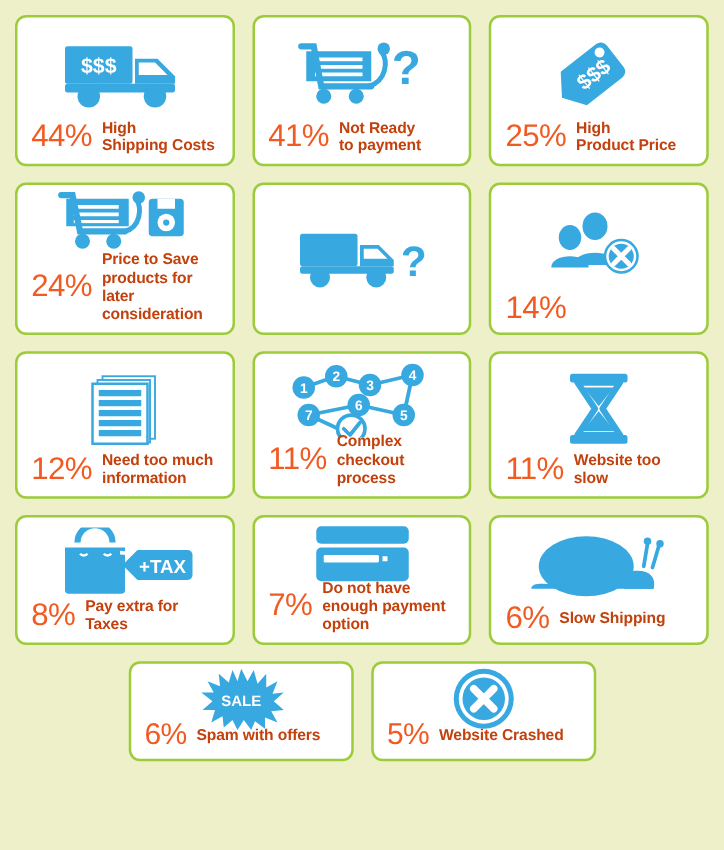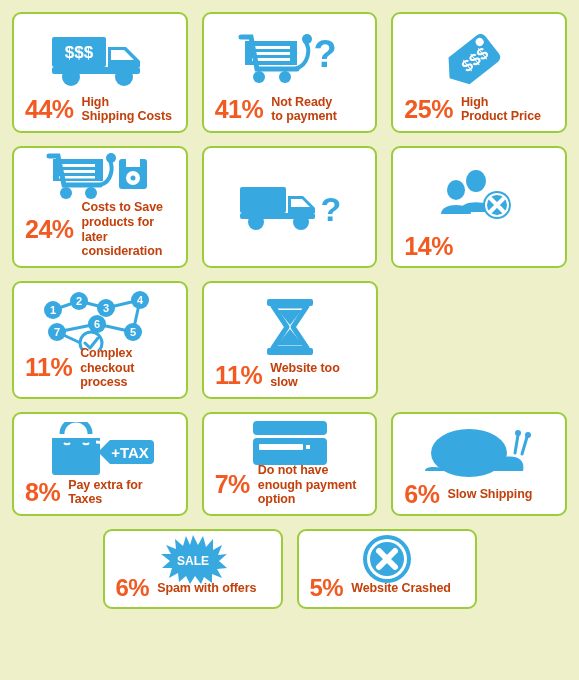--- a/index.html
+++ b/index.html
@@ -58,21 +58,21 @@
   .icon-wrap svg { display: block; }
 
   .stat {
     display: flex;
     align-items: center;
     gap: 8px;
     padding-left: 2px;
   }
   .pct {
     color: #f15b22;
-    font-weight: bold;
+    font-weight: normal;
     font-size: 25px;
     line-height: 1;
     letter-spacing: -0.5px;
     white-space: nowrap;
     flex: 0 0 auto;
     text-align: center;
   }
   .label {
     color: #c2410c;
     font-weight: bold;
@@ -170,21 +170,21 @@
           <circle cx="46" cy="42" r="6" fill="#37a8e0"></circle>
           <rect x="74" y="8" width="28" height="30" rx="3" fill="#37a8e0"></rect>
           <rect x="81" y="8" width="14" height="8" fill="#ffffff"></rect>
           <circle cx="88" cy="27" r="7" fill="#ffffff"></circle>
           <circle cx="88" cy="27" r="2.5" fill="#37a8e0"></circle>
         </svg>
       </div>
       <div class="stat">
         <span class="pct">24%</span>
         <span class="label">
-          <span>Costs to Save</span><br>
+          <span>Price to Save</span><br>
           <span>products for later</span><br>
           <span>consideration</span>
         </span>
       </div>
     </div>
 
     <div class="card r2">
       <div class="icon-wrap">
         <svg width="112" height="56" viewBox="0 0 112 56">
           <rect x="6" y="6" width="46" height="26" rx="2" fill="#37a8e0"></rect>
@@ -211,20 +211,41 @@
         </svg>
       </div>
       <div class="stat">
         <span class="pct">14%</span>
       </div>
     </div>
   </div>
 
   <div class="row">
 
+    <div class="card r3">
+      <div class="icon-wrap">
+        <svg width="80" height="58" viewBox="0 0 80 58">
+          <rect x="22" y="3" width="42" height="50" fill="#ffffff" stroke="#37a8e0" stroke-width="1.5"></rect>
+          <rect x="18" y="6" width="42" height="50" fill="#ffffff" stroke="#37a8e0" stroke-width="1.5"></rect>
+          <rect x="14" y="9" width="44" height="48" fill="#ffffff" stroke="#37a8e0" stroke-width="2"></rect>
+          <rect x="19" y="14" width="34" height="5" fill="#37a8e0"></rect>
+          <rect x="19" y="22" width="34" height="5" fill="#37a8e0"></rect>
+          <rect x="19" y="30" width="34" height="5" fill="#37a8e0"></rect>
+          <rect x="19" y="38" width="34" height="5" fill="#37a8e0"></rect>
+          <rect x="19" y="46" width="34" height="5" fill="#37a8e0"></rect>
+        </svg>
+      </div>
+      <div class="stat">
+        <span class="pct">12%</span>
+        <span class="label">
+          <span>Need too much</span><br>
+          <span>information</span>
+        </span>
+      </div>
+    </div>
 
     <div class="card r3">
       <div class="icon-wrap">
         <svg width="130" height="62" viewBox="0 0 130 62">
           <g stroke="#37a8e0" stroke-width="3" fill="none">
             <path d="M18 22 L44 13"></path>
             <path d="M44 13 L71 20"></path>
             <path d="M71 20 L105 12"></path>
             <path d="M105 12 L98 44"></path>
             <path d="M98 44 L62 36"></path>

